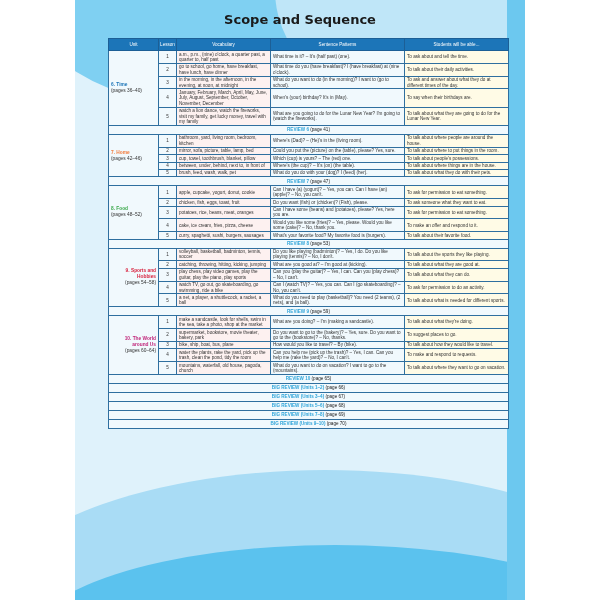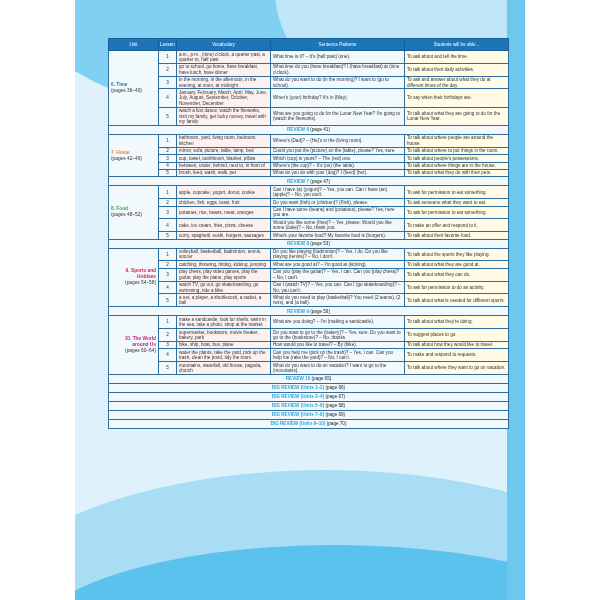--- a/index.html
+++ b/index.html
@@ -32,20 +32,21 @@
 </head>
 <body>
 
 <div class="page">
   <div class="wave1"></div>
   <div class="wave2"></div>
   <div class="wave3"></div>
   <div class="wave4"></div>
   <div class="rightband"></div>
 
+  <div class="title">Scope and Sequence</div>
 
   <table>
     <colgroup>
       <col style="width:50px">
         <col style="width:18px">
         <col style="width:94px">
         <col style="width:134px">
         <col style="width:104px">
     </colgroup>
     <thead>

